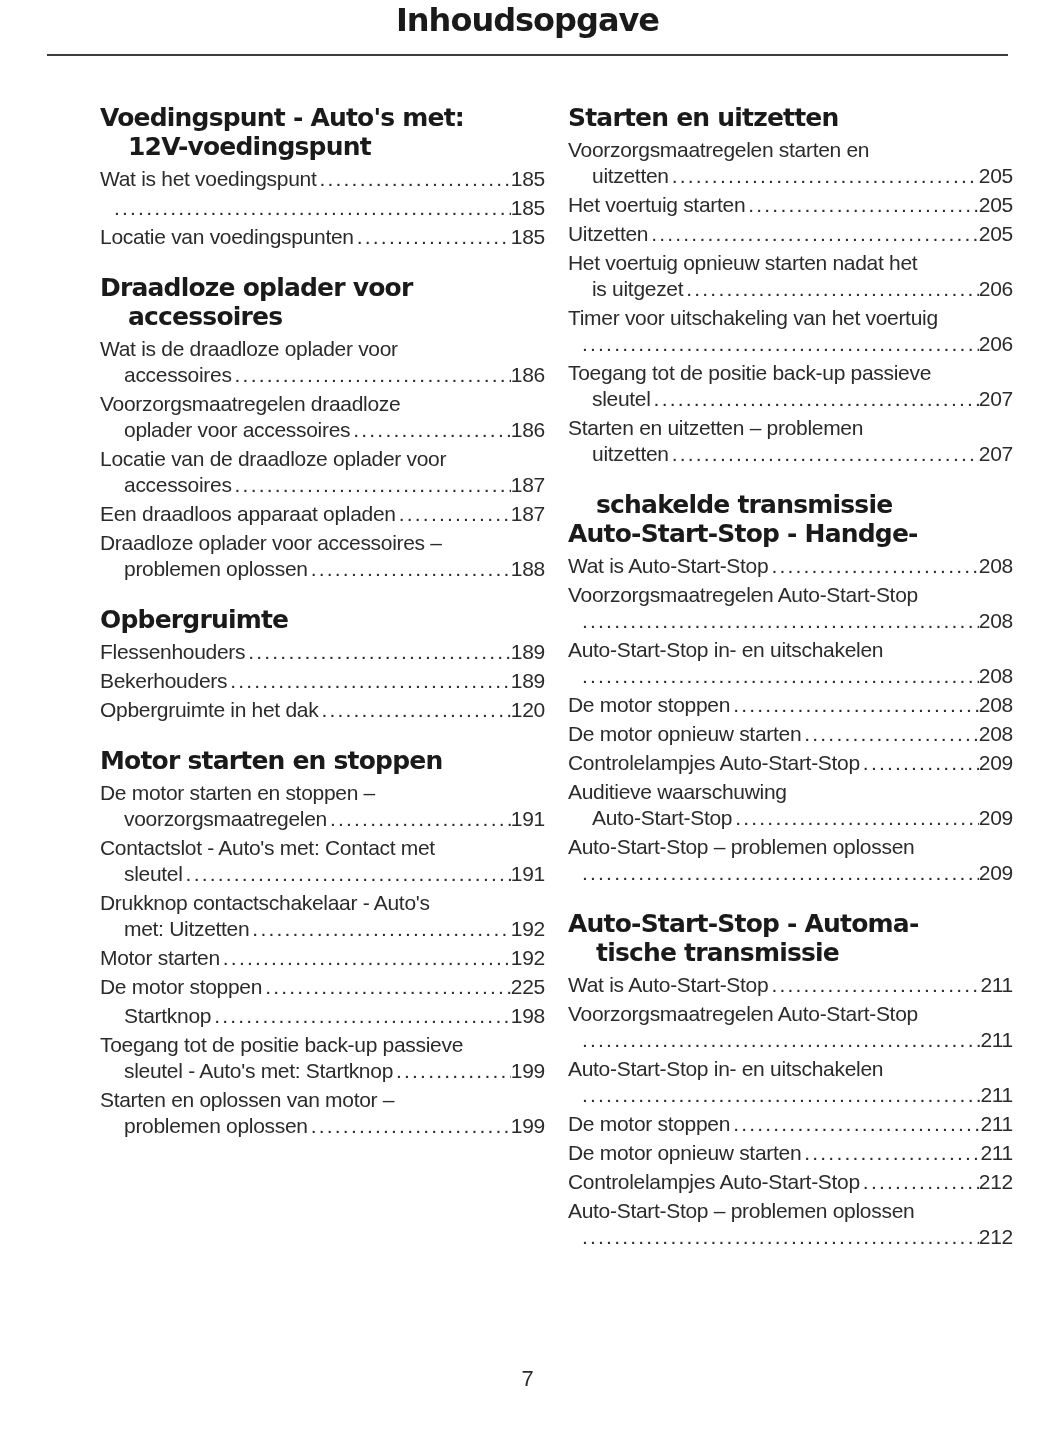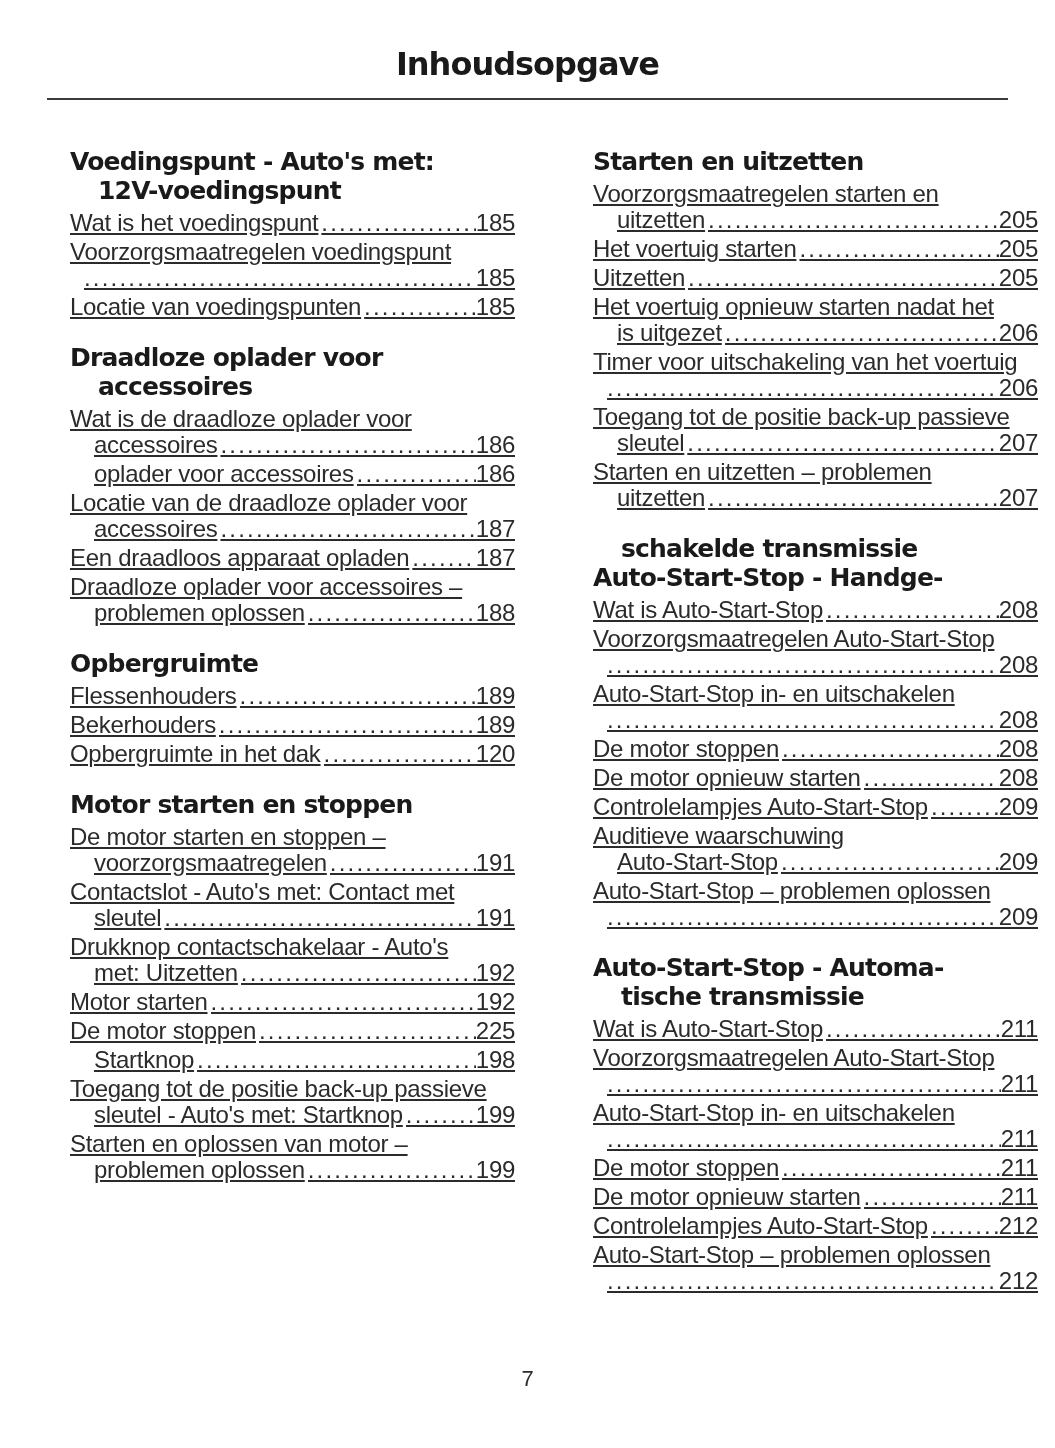--- a/index.html
+++ b/index.html
@@ -14,61 +14,60 @@
     width: 1055px;
     height: 1448px;
     background: var(--background);
     font-family: "Liberation Sans", sans-serif;
     color: var(--body-text);
     position: relative;
     overflow: hidden;
   }
   .doc-title {
     margin: 0;
-    padding-top: 44px;
     text-align: center;
     font-family: "DejaVu Sans", "Liberation Sans", sans-serif;
     font-size: 32px;
     font-weight: bold;
     letter-spacing: -1px;
     color: var(--heading-text);
     line-height: 40px;
   }
   .title-rule {
     height: 2px;
     background: var(--rule);
     margin: 14px 47px 0 47px;
   }
   .columns {
     display: flex;
-    gap: 78px;
+    gap: 23px;
     padding: 47px 42px 0 70px;
+    justify-content: flex-end;
   }
   .column {
     width: 445px;
     flex: none;
   }
   .section { margin-bottom: 23px; }
   .section-heading {
     font-family: "DejaVu Sans", "Liberation Sans", sans-serif;
     font-size: 25px;
     font-weight: bold;
     letter-spacing: -0.8px;
     color: var(--heading-text);
     line-height: 29px;
     margin-bottom: 5px;
   }
   .heading-line { white-space: nowrap; }
   .heading-line.cont { padding-left: 28px; }
   .entry {
-    font-size: 24px;
+    font-size: 21px;
     letter-spacing: -0.3px;
     line-height: 26px;
     margin-bottom: 3px;
-    text-decoration: underline;
   }
   .entry-line {
     display: flex;
     align-items: baseline;
   }
   .entry-line .label {
     flex: none;
     white-space: nowrap;
   }
   .entry-line .label:not(:only-child) { padding-right: 3px; }
@@ -110,23 +109,20 @@
           <div class="heading-line cont">12V-voedingspunt</div>
         </div>
         <div class="entry">
           <div class="entry-line">
             <span class="label">Wat is het voedingspunt</span>
             <span class="leader"></span>
             <span class="pagenum">185</span>
           </div>
         </div>
         <div class="entry">
-          <div class="entry-line">
-            <span class="label">Voorzorgsmaatregelen voedingspunt</span>
-          </div>
           <div class="entry-line cont dots-only">
             <span class="label"></span>
             <span class="leader"></span>
             <span class="pagenum">185</span>
           </div>
         </div>
         <div class="entry">
           <div class="entry-line">
             <span class="label">Locatie van voedingspunten</span>
             <span class="leader"></span>
@@ -143,20 +139,23 @@
           <div class="entry-line">
             <span class="label">Wat is de draadloze oplader voor</span>
           </div>
           <div class="entry-line cont">
             <span class="label">accessoires</span>
             <span class="leader"></span>
             <span class="pagenum">186</span>
           </div>
         </div>
         <div class="entry">
+          <div class="entry-line">
+            <span class="label">Voorzorgsmaatregelen draadloze</span>
+          </div>
           <div class="entry-line cont">
             <span class="label">oplader voor accessoires</span>
             <span class="leader"></span>
             <span class="pagenum">186</span>
           </div>
         </div>
         <div class="entry">
           <div class="entry-line">
             <span class="label">Locatie van de draadloze oplader voor</span>
           </div>

